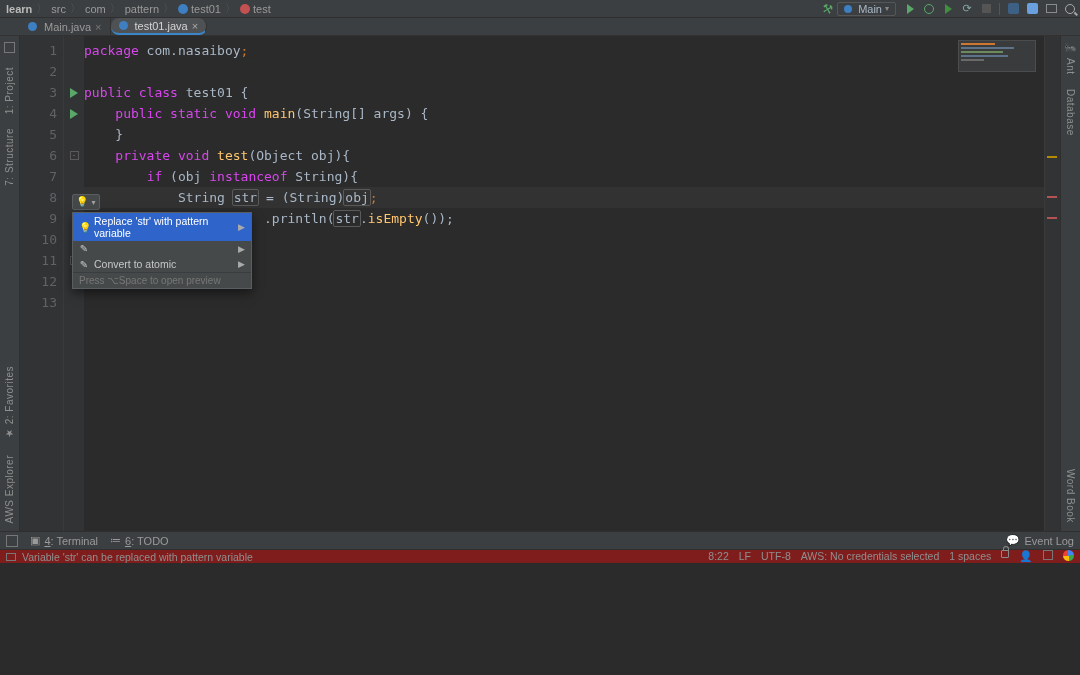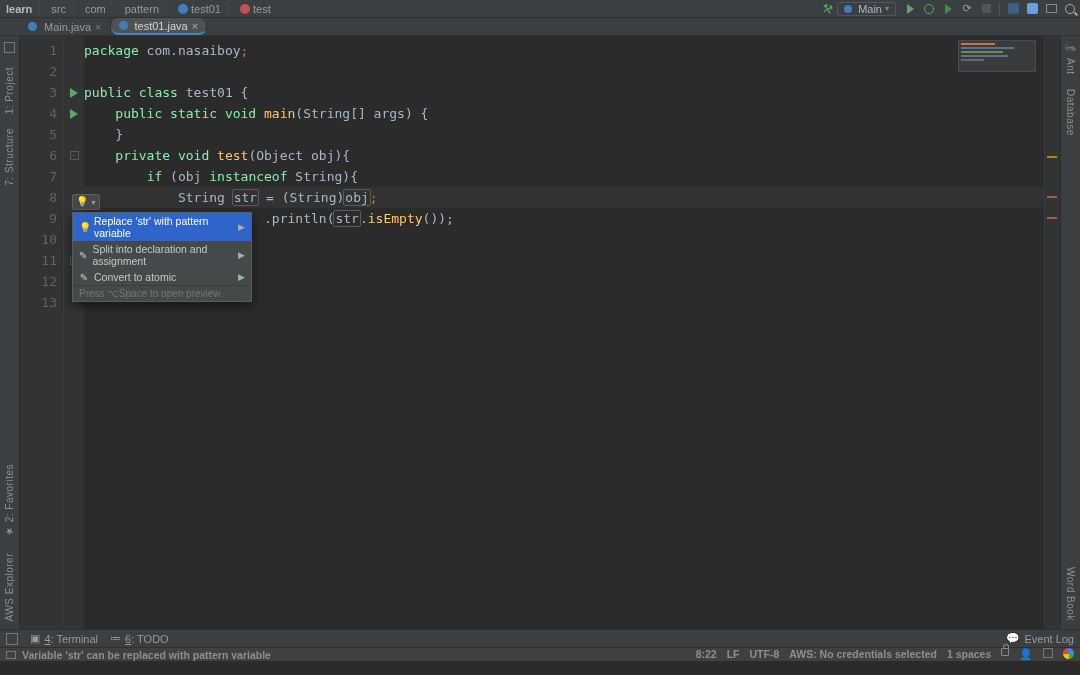--- a/index.html
+++ b/index.html
@@ -7,21 +7,21 @@
   width: 1080px; height: 675px;
   background: #2b2b2b;
   font-family: "Segoe UI", Arial, sans-serif;
   font-size: 11px;
   color: #bbbbbb;
   overflow: hidden;
 }
 .root {
   display: grid;
   grid-template-rows: 18px 18px 1fr 18px 14px;
-  height: 661px;
+  height: 563px;
 }
 
 .navbar {
   display: flex;
   align-items: center;
   background: #3c3f41;
   border-bottom: 1px solid #2f2f2f;
   padding: 0 4px;
   font-size: 11px;
 }
@@ -105,21 +105,21 @@
 .gutter-icons { background:#313335;padding-top:4px;position:relative; }
 .gi-row{height:21px;display:flex;align-items:center;justify-content:center;position:relative;}
 .run-tri{width:0;height:0;border-top:5px solid transparent;border-bottom:5px solid transparent;border-left:8px solid #59a869;}
 .fold-minus{
   color:#6a6a6a;font-size:9px;border:1px solid #5a5a5a;width:9px;height:9px;
   line-height:7px;text-align:center;
 }
 .code { padding-top:4px;font-family:Menlo,Consolas,monospace;font-size:13px;position:relative; }
 .line{height:21px;display:flex;align-items:center;white-space:pre;}
 .line.current{background:#323232;}
-.k{color:#86efac;}   
+.k{color:#d946ef;}   
 .m{color:#ffc66d;}   
 .t{color:#a9b7c6;}   
 .pkg{color:#a9b7c6;}
 .semi{color:#cc7832;}
 .hl-box{outline:1px solid #5a5a5a;border-radius:1px;padding:0 1px;}
 
 .markstrip{background:#313335;border-left:1px solid #3a3a3a;position:relative;}
 .mark{position:absolute;right:3px;width:10px;height:2px;}
 .mark.warn{background:#b58900;}
 .mark.err{background:#b55353;}
@@ -164,22 +164,22 @@
   display:flex;align-items:center;background:#3c3f41;
   border-top:1px solid #2f2f2f;padding:0 6px;gap:12px;
 }
 .bt-item{display:flex;align-items:center;gap:4px;color:#9a9a9a;cursor:default;}
 .bt-num{text-decoration:underline;}
 .bt-spacer{flex:1;}
 .elog{display:flex;align-items:center;gap:4px;color:#9a9a9a;}
 
 
 .statusbar{
-  display:flex;align-items:center;background:#404040;
-  border-top:1px solid #2f2f2f;padding:0 6px;font-size:10.5px;color:#8f8f8f;font-weight:bold;
+  display:flex;align-items:center;background:#7f1d1d;
+  border-top:1px solid #2f2f2f;padding:0 6px;font-size:10.5px;color:#8f8f8f;
 }
 .st-left{display:flex;align-items:center;gap:6px;}
 .st-spacer{flex:1;}
 .st-right{display:flex;gap:10px;}
 .tinyicon{width:11px;height:11px;}
 .lock{width:8px;height:8px;border:1px solid #8a8a8a;border-radius:1px;position:relative;}
 .lock::before{content:"";position:absolute;top:-5px;left:1px;width:4px;height:4px;border:1px solid #8a8a8a;border-bottom:none;border-radius:3px 3px 0 0;}
 .man{color:#d0a850;font-size:11px;}
 .google{
   width:11px;height:11px;border-radius:50%;
@@ -354,21 +354,20 @@
     <span class="bulb-caret">▾</span>
   </div>
   <div class="intention">
     <div class="irow selected">
       <span class="rico">💡</span>
       <span>Replace 'str' with pattern variable</span>
       <span class="sub-caret">▶</span>
     </div>
     <div class="irow">
       <span class="rico">✎</span>
-      <span>Split into declaration and assignment</span>
       <span class="sub-caret">▶</span>
     </div>
     <div class="irow">
       <span class="rico">✎</span>
       <span>Convert to atomic</span>
       <span class="sub-caret">▶</span>
     </div>
     <div class="ifoot">Press ⌥Space to open preview</div>
   </div>
 

